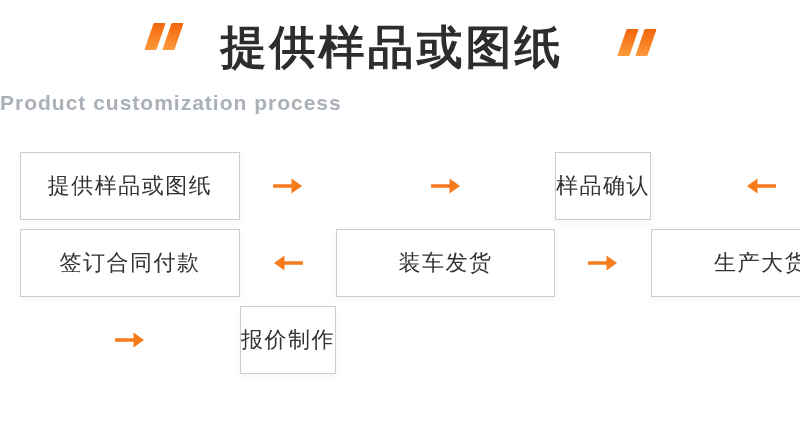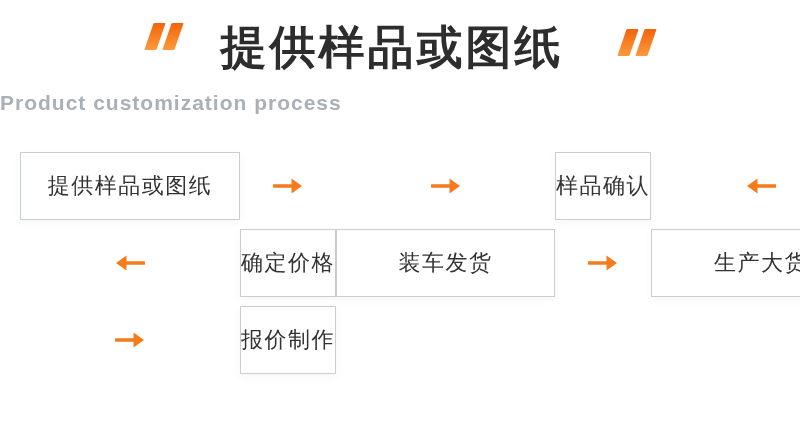--- a/index.html
+++ b/index.html
@@ -99,27 +99,27 @@
       </svg>
   </div>
 
   <div class="box">样品确认</div>
   <div class="arrow left">
     <svg viewBox="0 0 30 20" aria-hidden="true">
         <path d="M1 10 H21" stroke="currentColor" stroke-width="3.4" stroke-linecap="round" fill="none"></path>
         <path d="M18.5 2.5 L29 10 L18.5 17.5 Z" fill="currentColor"></path>
       </svg>
   </div>
+  <div class="box">签订合同付款</div>
   <div class="arrow left">
     <svg viewBox="0 0 30 20" aria-hidden="true">
         <path d="M1 10 H21" stroke="currentColor" stroke-width="3.4" stroke-linecap="round" fill="none"></path>
         <path d="M18.5 2.5 L29 10 L18.5 17.5 Z" fill="currentColor"></path>
       </svg>
   </div>
-  <div class="box">确定价格</div>
 
   <div class="box">装车发货</div>
   <div class="arrow right">
     <svg viewBox="0 0 30 20" aria-hidden="true">
         <path d="M1 10 H21" stroke="currentColor" stroke-width="3.4" stroke-linecap="round" fill="none"></path>
         <path d="M18.5 2.5 L29 10 L18.5 17.5 Z" fill="currentColor"></path>
       </svg>
   </div>
   <div class="box">生产大货</div>
   <div class="arrow right">

